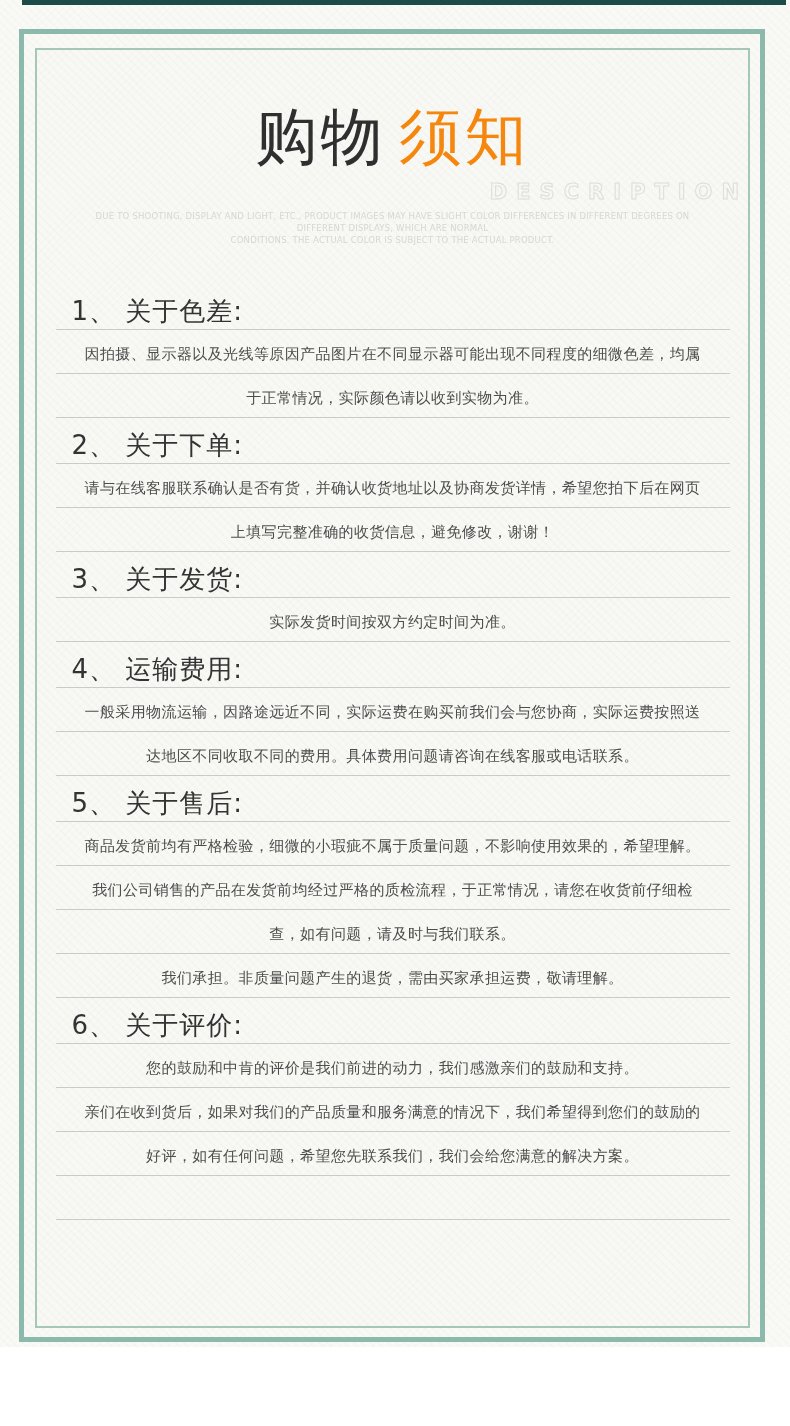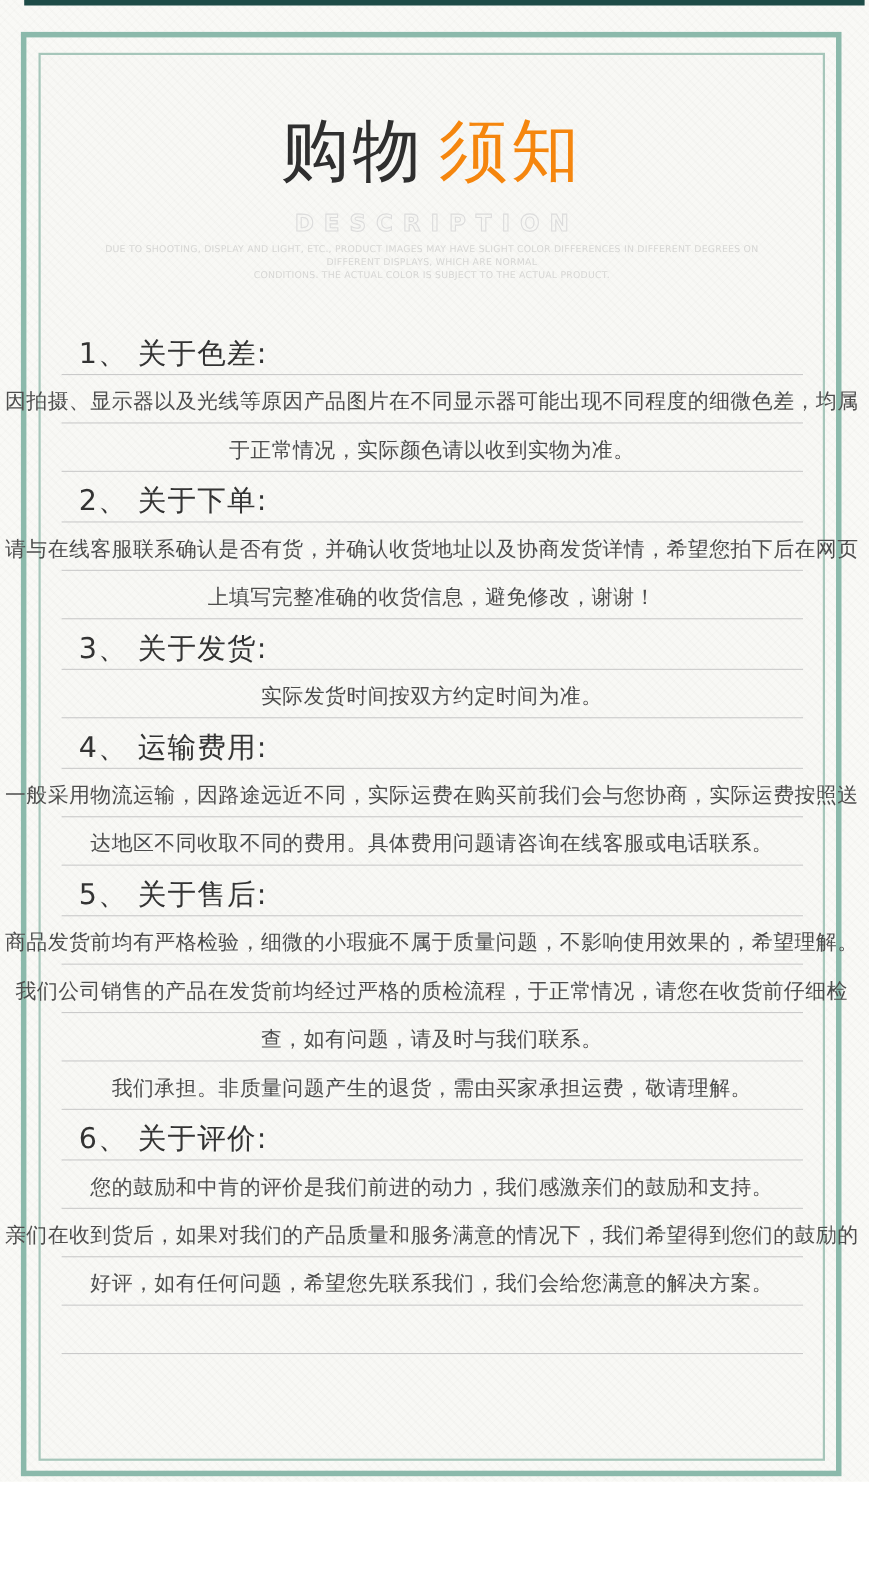--- a/index.html
+++ b/index.html
@@ -14,32 +14,32 @@
     border:5px solid #8bb9ab;box-sizing:border-box;background:transparent;}
   .frame-inner{position:absolute;top:48px;left:35px;width:715px;height:1280px;
     border:2px solid #a6c6ba;box-sizing:border-box;background:#f8f8f5;
     background-image:
       repeating-linear-gradient(45deg, rgba(160,160,150,0.04) 0 2px, rgba(255,255,255,0) 2px 6px),
       repeating-linear-gradient(-45deg, rgba(170,170,160,0.03) 0 1px, rgba(255,255,255,0) 1px 5px);}
   .header{text-align:center;padding-top:52px;}
   .title{margin:0;line-height:70px;font-size:62px;font-weight:400;letter-spacing:3px;white-space:nowrap;}
   .title .t-black{color:#2f2f2f;}
   .title .t-orange{color:#f5860e;margin-left:14px;}
-  .watermark{margin-top:19px;height:24px;line-height:24px;font-size:21px;font-weight:bold;
-    letter-spacing:9px;color:transparent;-webkit-text-stroke:1px #dcdcdc;text-indent:9px;}
+  .watermark{margin-top:8px;height:24px;line-height:24px;font-size:21px;font-weight:bold;
+    letter-spacing:9px;color:transparent;-webkit-text-stroke:1px #dcdcdc;text-indent:9px;text-align:right;}
   .disclaimer{margin:6px auto 0;width:640px;height:24px;font-size:8.5px;line-height:12px;
     color:#d6d6d4;letter-spacing:0.2px;}
   .disclaimer p{margin:0;text-align:center;}
   .content{width:674px;margin:50px auto 0;}
   .h-block{height:46px;box-sizing:border-box;border-bottom:1px solid #cacaca;
     display:flex;align-items:flex-end;padding:0 0 6px 16px;}
   .h-block .h-text{font-size:26px;font-weight:normal;color:#333333;letter-spacing:1px;line-height:24px;}
   .l-block{height:44px;box-sizing:border-box;border-bottom:1px solid #cacaca;
     display:flex;align-items:flex-end;justify-content:center;padding-bottom:8px;}
-  .l-block .l-text{font-size:19px;color:#4d4d4d;line-height:21px;letter-spacing:0.4px;
+  .l-block .l-text{font-size:15px;color:#4d4d4d;line-height:21px;letter-spacing:0.4px;
     text-align:center;white-space:nowrap;}
   .closing{height:44px;box-sizing:border-box;border-bottom:1px solid #cacaca;}
 </style>
 </head>
 <body>
 
 <div class="page">
   <div class="paper"></div>
   <div class="top-bar"></div>
   <div class="frame-outer"></div>

